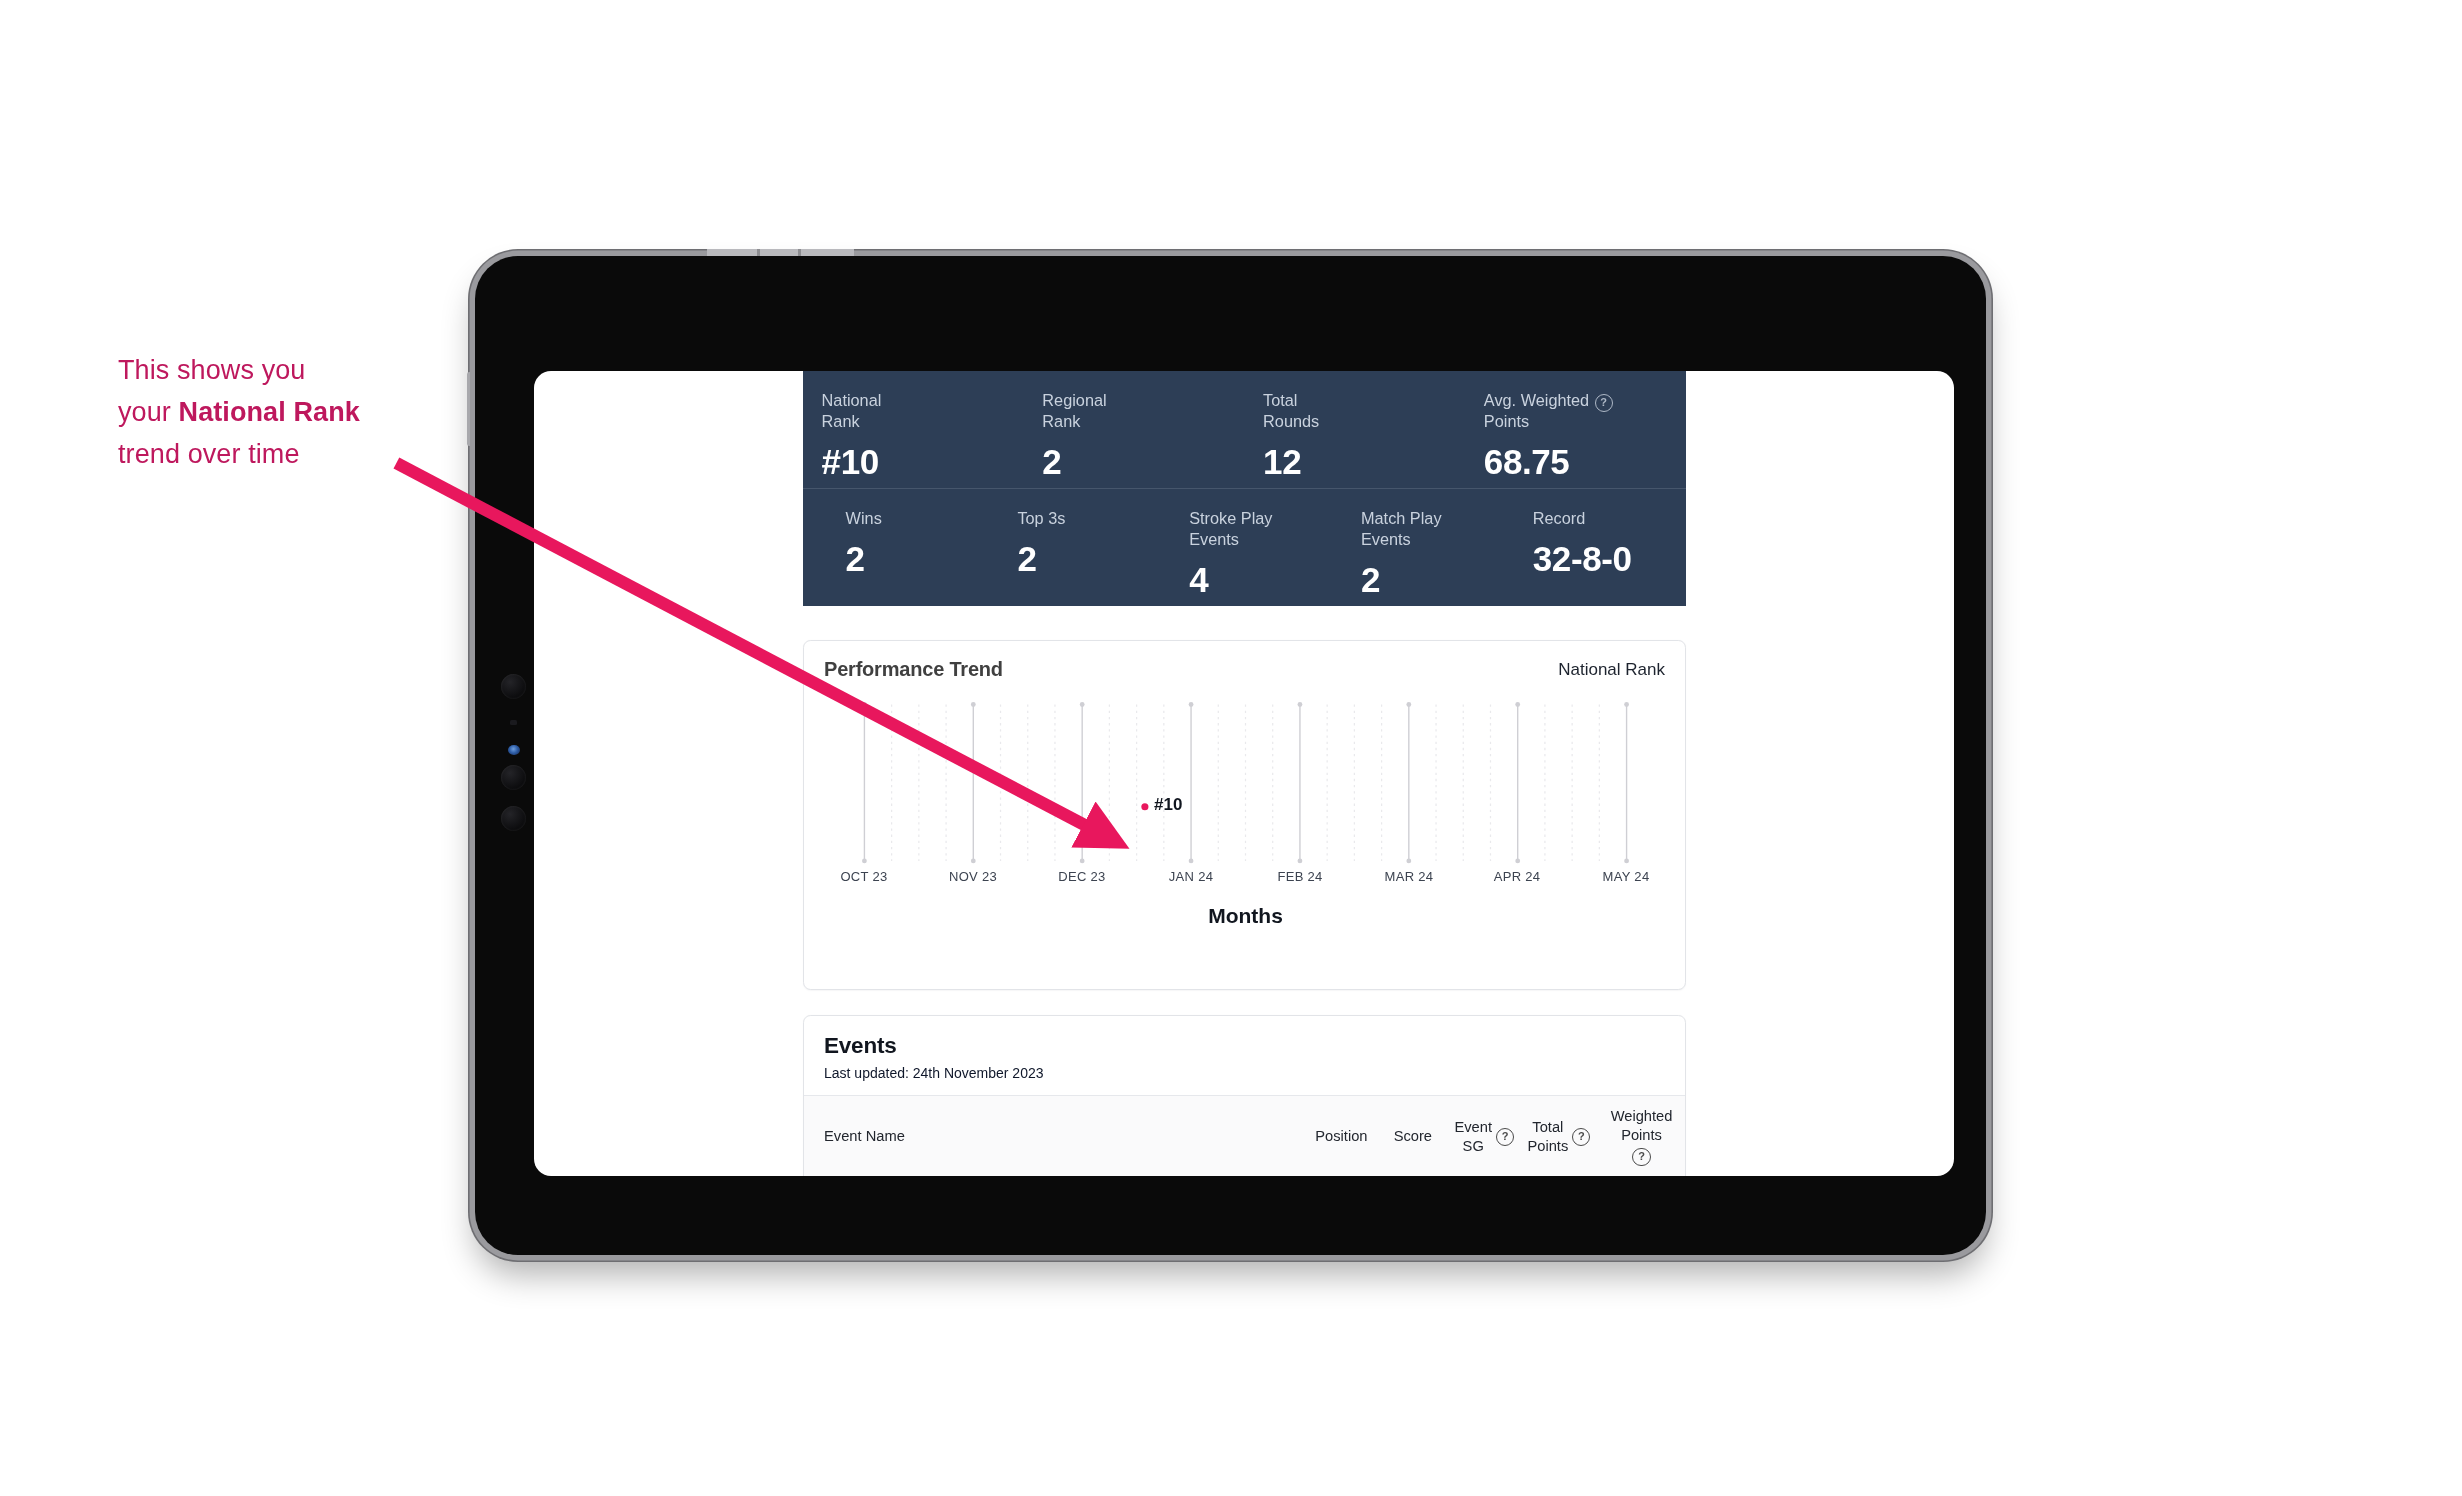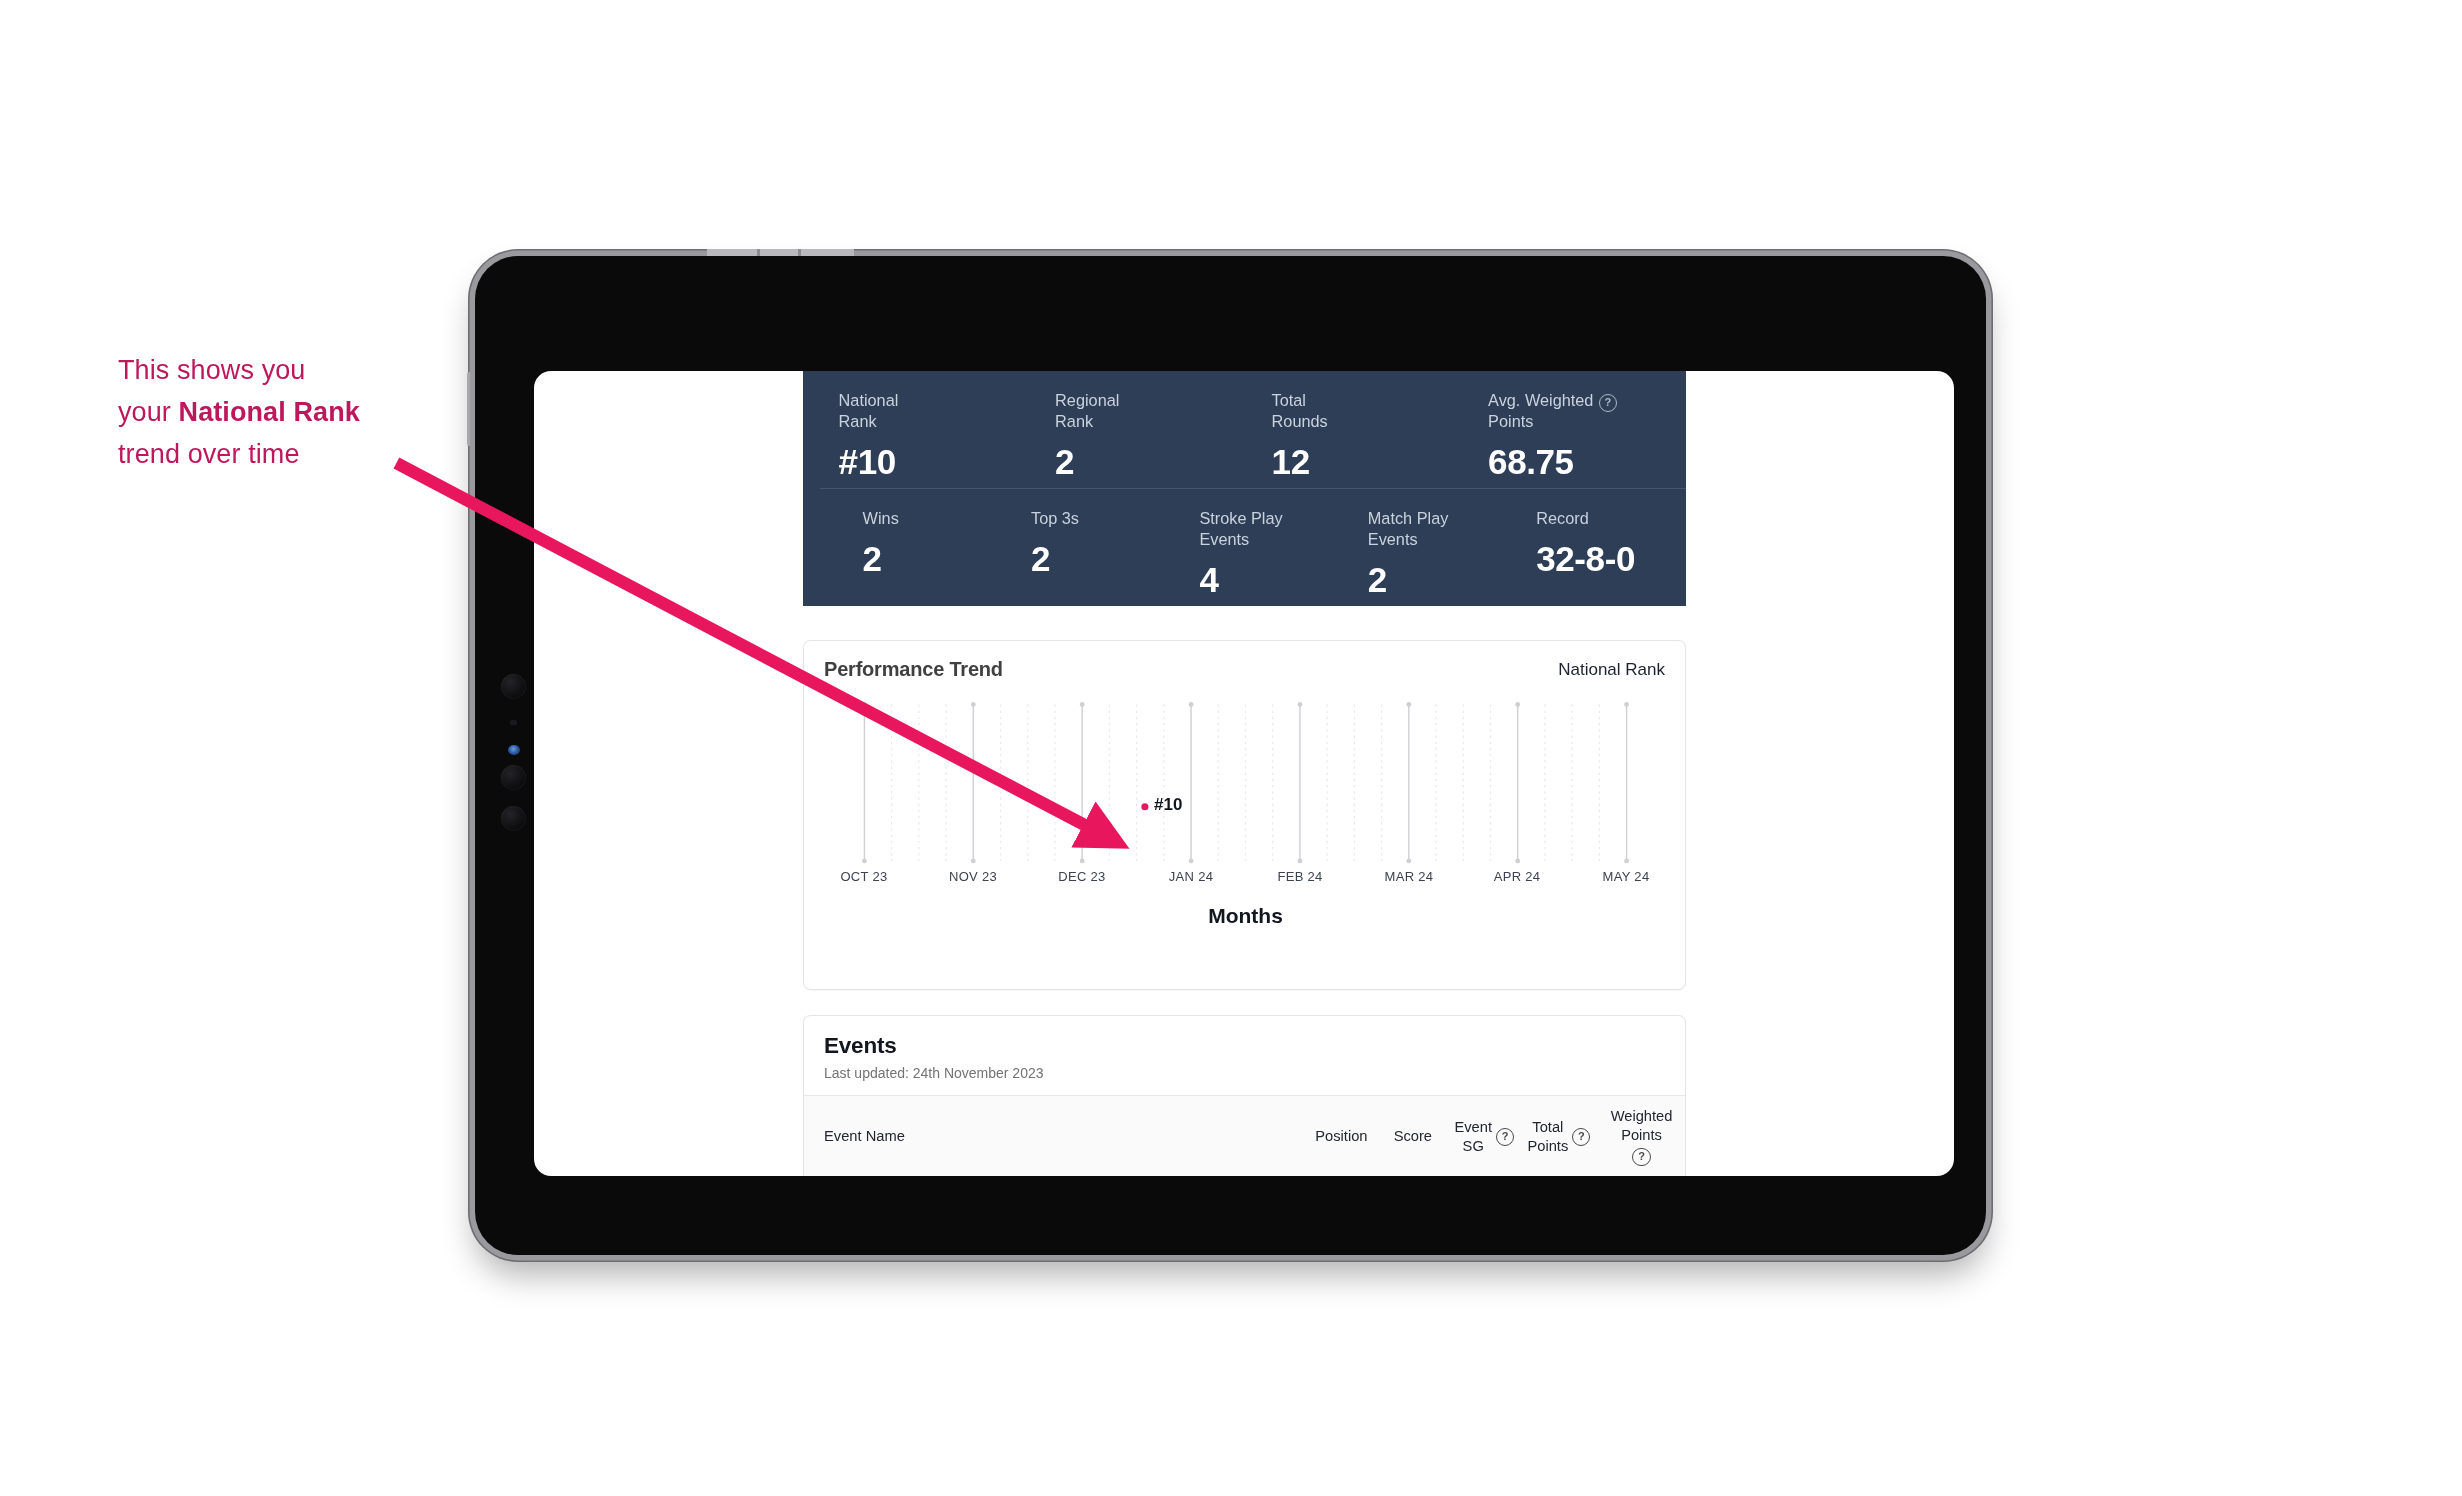--- a/index.html
+++ b/index.html
@@ -130,21 +130,20 @@
   #stats-panel {
     position: absolute;
     left: 0;
     top: 0;
     width: 883px;
     background: #2d3e56;
   }
   .stats-row {
     display: flex;
     height: 117px;
-    margin-left: 17px;
   }
   .stats-row.row-2 { border-top: 0.8px solid #46566c; padding-left: 24px; }
   .stat-cell {
     flex: 1;
     padding: 18.6px 0 0 18.6px;
     box-sizing: border-box;
   }
   .stat-label {
     color: #c9d2de;
     font-size: 16.3px;
@@ -266,21 +265,21 @@
   }
   #events-title {
     font-size: 22.5px;
     font-weight: 700;
     color: #11161f;
     letter-spacing: -0.2px;
   }
   #events-updated {
     margin-top: 6.2px;
     font-size: 14px;
-    color: #737373;
+    color: #0f172a;
   }
   table {
     width: 100%;
     border-collapse: collapse;
     table-layout: fixed;
   }
   thead tr { background: #fafafb; }
   thead th {
     font-size: 14.7px;
     font-weight: 400;

